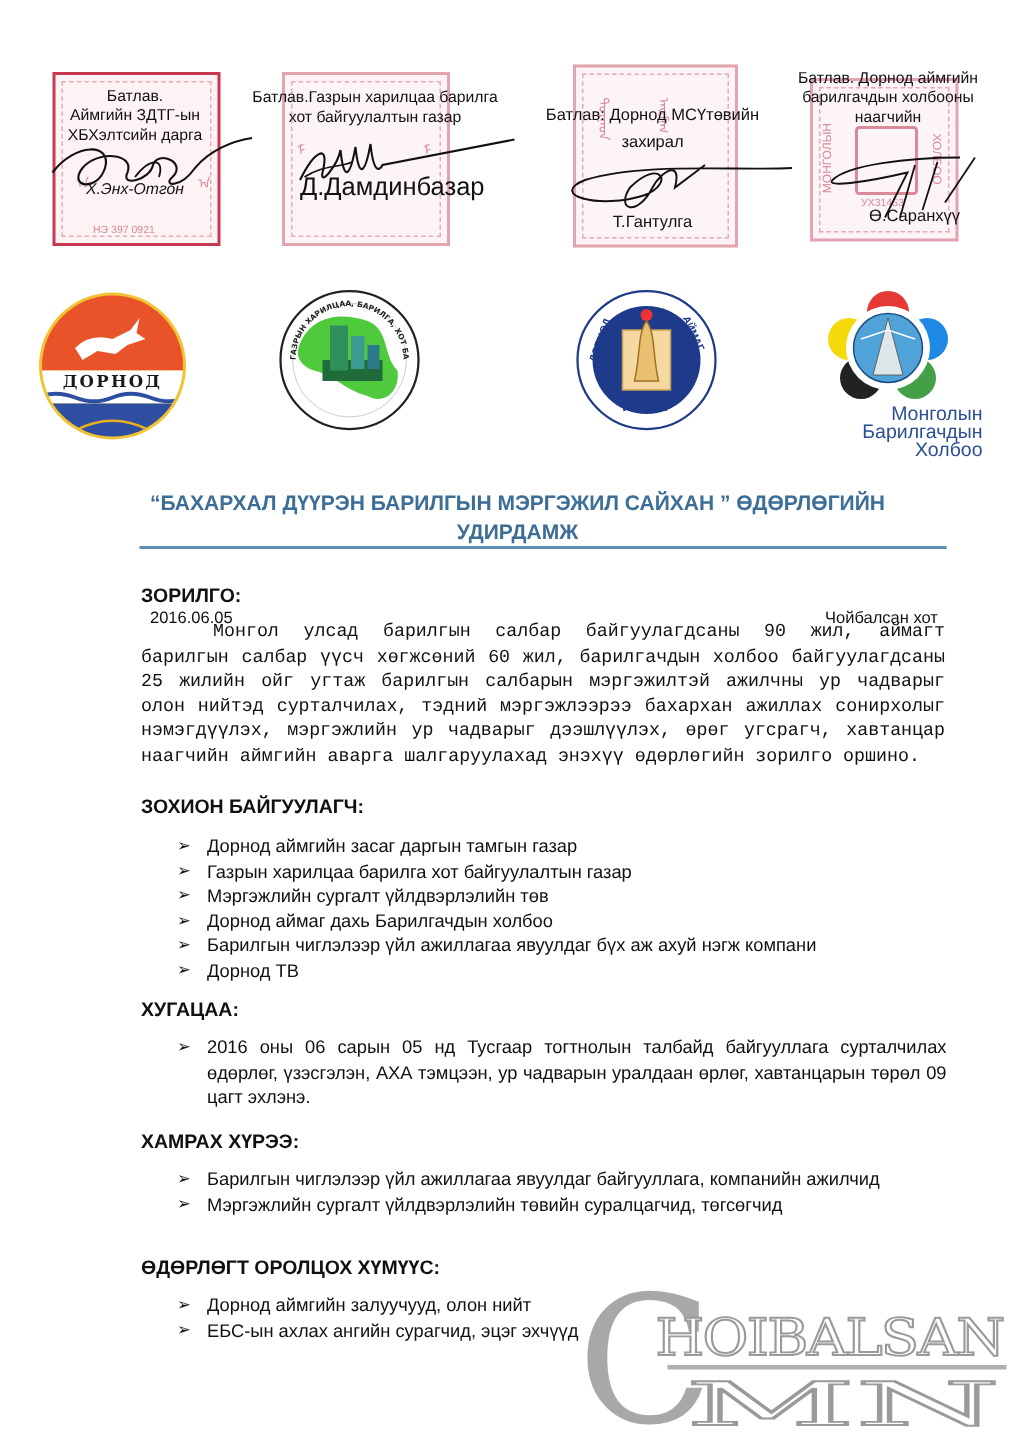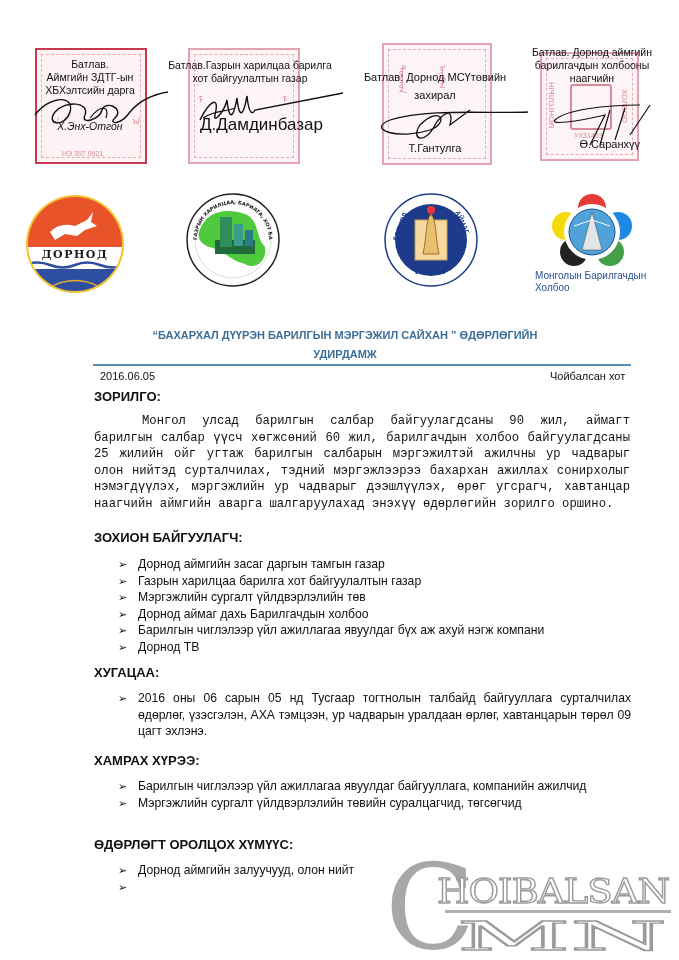--- a/index.html
+++ b/index.html
@@ -11,24 +11,24 @@
   .stamp.faint { border-color: #e3a4b0; background: #fcf4f6; }
   .stamp-inner { position: absolute; inset: 4px; border: 1px dashed #e7aab6; }
   .stamp-text { position: absolute; font-size: 10.5px; line-height: 13px; text-align: center; color: #111; }
   .stamp-deco { position: absolute; font-size: 9px; color: #d98a98; }
   .sig { position: absolute; }
 
   
   .logo { position: absolute; }
 
   
-  .title { position: absolute; left: 95px; width: 500px; text-align: center; color: #3c6e98; font-weight: bold; font-size: 11px; line-height: 19px; }
+  .title { position: absolute; left: 95px; width: 500px; text-align: center; color: #3c6e98; font-weight: bold; font-size: 14px; line-height: 19px; }
   .rule { position: absolute; left: 93px; width: 538px; height: 2px; background: #5b8db5; }
 
-  .meta { position: absolute; font-size: 11px; color: #111; }
+  .meta { position: absolute; font-size: 11px; color: #111; margin-top: 36px; }
   .heading { position: absolute; left: 94px; font-weight: bold; font-size: 13px; color: #111; }
   .para { position: absolute; left: 94px; width: 536px; font-size: 12.2px; line-height: 16.5px; text-align: justify; color: #111; font-family: Liberation Mono, monospace; }
   .para .indent { display: inline-block; width: 48px; }
   ul.list { position: absolute; margin: 0; padding: 0; list-style: none; font-size: 12.2px; line-height: 16.5px; }
   ul.list li { position: relative; padding-left: 25px; text-align: justify; }
   ul.list li .bullet { position: absolute; left: 5px; top: 0; font-size: 11px; }
 
   .watermark { position: absolute; left: 385px; top: 848px; width: 290px; height: 105px; }
 </style>
 </head>
@@ -151,21 +151,21 @@
     <circle cx="40" cy="14" r="14" fill="#e53935"></circle>
     <circle cx="14" cy="32" r="14" fill="#f5d90a"></circle>
     <circle cx="66" cy="32" r="14" fill="#1e88e5"></circle>
     <circle cx="22" cy="58" r="14" fill="#222"></circle>
     <circle cx="58" cy="58" r="14" fill="#43a047"></circle>
     <circle cx="40" cy="38" r="28" fill="#ffffff"></circle>
     <circle cx="40" cy="38" r="23" fill="#4fa3d9" stroke="#1d4f8a" stroke-width="1"></circle>
     <path d="M40 18 L 30 56 L 50 56 Z" fill="#dfe6ea" stroke="#555" stroke-width="0.6"></path>
     <path d="M22 32 L 40 26 L 58 32" stroke="#fff" stroke-width="1" fill="none"></path>
   </svg>
-  <div class="abs" style="left:535px;top:270px;width:120px;text-align:left;font-size:10px;line-height:12px;color:#2a4f93;">
+  <div class="abs" style="left:535px;top:270px;width:120px;text-align:right;font-size:13px;line-height:12px;color:#2a4f93;">
     <div>Монголын Барилгачдын</div>
     <div>Холбоо</div>
   </div>
 </div>
 
 <div class="title" style="top:326px;">
   <div>“БАХАРХАЛ ДҮҮРЭН  БАРИЛГЫН МЭРГЭЖИЛ САЙХАН ”  ӨДӨРЛӨГИЙН</div>
   <div>УДИРДАМЖ</div>
 </div>
 <div class="rule" style="top:364px;"></div>
@@ -193,21 +193,21 @@
 
 <div class="heading" style="top:753px;">ХАМРАХ ХҮРЭЭ:</div>
 <ul class="list" style="left:113px;top:778px;width:518px;">
   <li><span class="bullet">➢</span><span>Барилгын чиглэлээр үйл ажиллагаа явуулдаг байгууллага, компанийн ажилчид</span></li>
   <li><span class="bullet">➢</span><span>Мэргэжлийн сургалт үйлдвэрлэлийн төвийн суралцагчид, төгсөгчид</span></li>
 </ul>
 
 <div class="heading" style="top:837px;">ӨДӨРЛӨГТ ОРОЛЦОХ ХҮМҮҮС:</div>
 <ul class="list" style="left:113px;top:862px;width:300px;">
   <li><span class="bullet">➢</span><span>Дорнод аймгийн залуучууд, олон нийт</span></li>
-  <li><span class="bullet">➢</span></li>
+  <li><span class="bullet">➢</span><span>ЕБС-ын ахлах ангийн сурагчид, эцэг эхчүүд</span></li>
 </ul>
 
 <svg class="watermark" viewBox="0 0 290 105">
   <text x="0" y="100" font-family="DejaVu Serif, serif" font-size="118" fill="#a8a8a8">C</text>
   <text x="52" y="55" font-family="DejaVu Serif, serif" font-size="34" fill="#ffffff" stroke="#9a9a9a" stroke-width="1.3" letter-spacing="-1" textLength="232" lengthAdjust="spacingAndGlyphs">HOIBALSAN</text>
   <rect x="60" y="62" width="226" height="3" fill="#b0b0b0"></rect>
   <text x="72" y="102" font-family="DejaVu Serif, serif" font-size="40" fill="#ffffff" stroke="#9a9a9a" stroke-width="1.3" textLength="210" lengthAdjust="spacingAndGlyphs">MN</text>
 </svg>
 
 </body></html>

